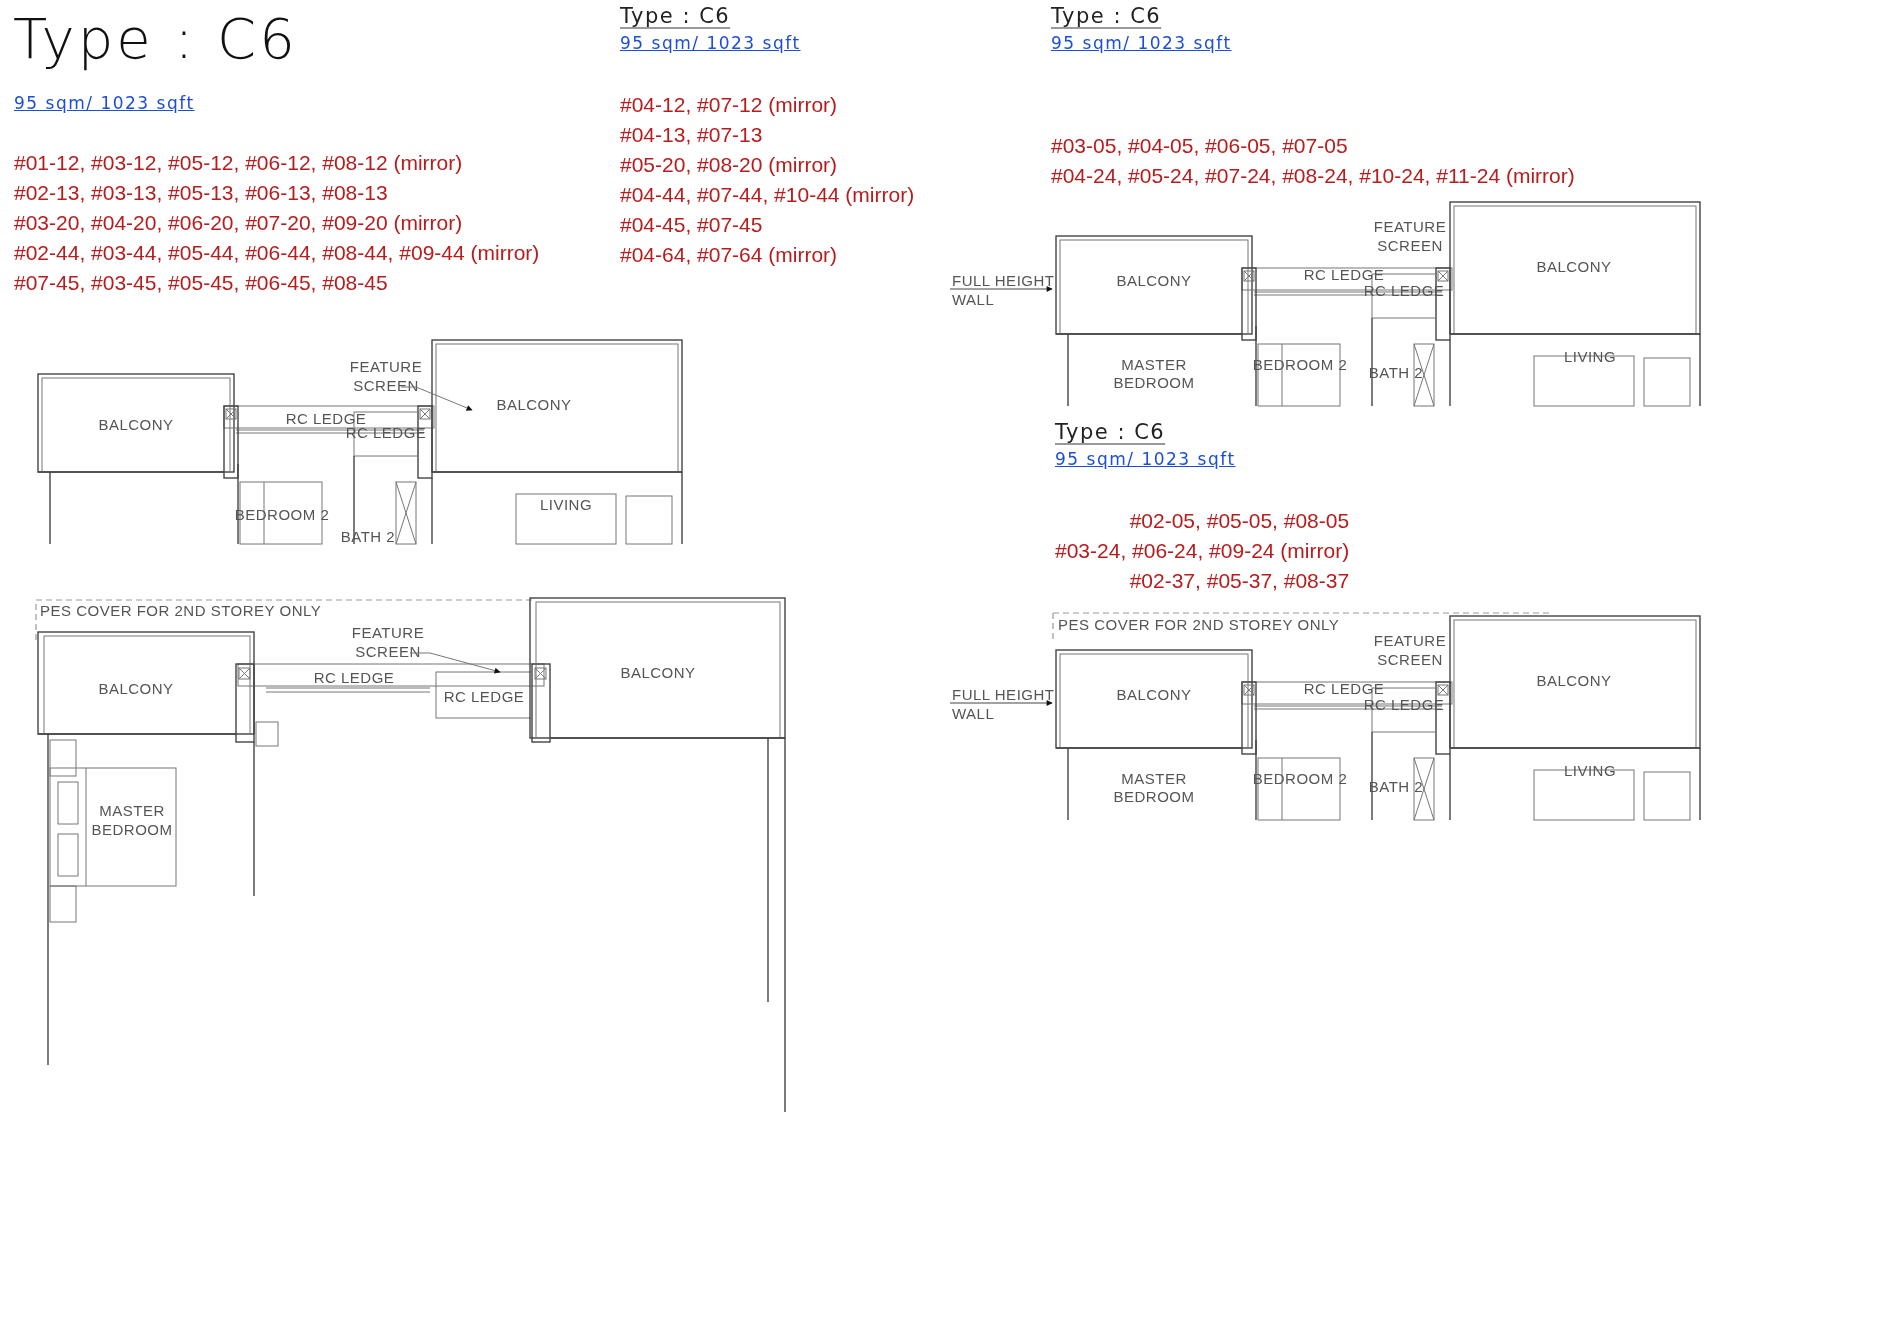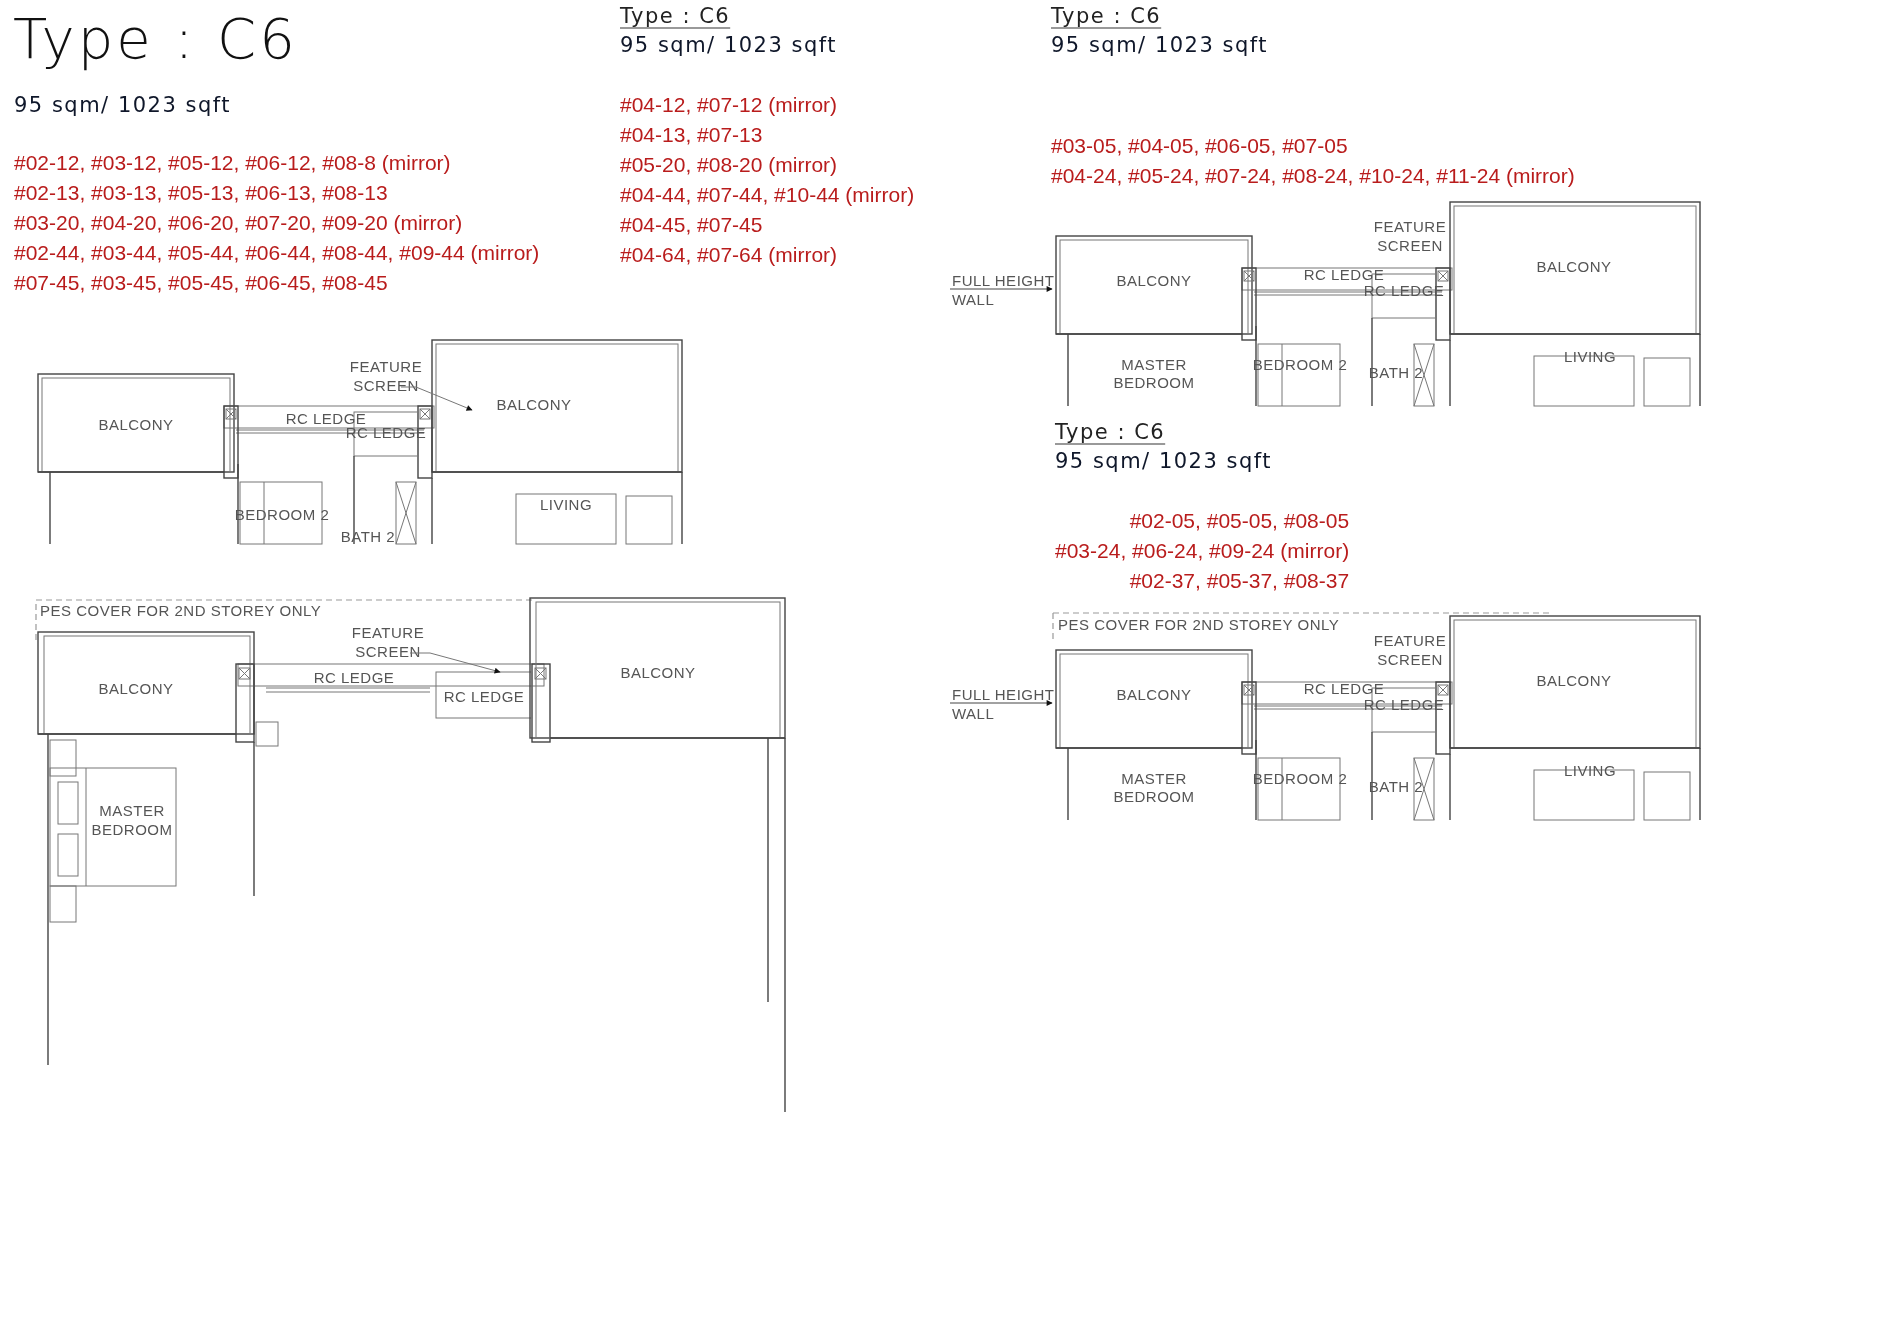--- a/index.html
+++ b/index.html
@@ -1,36 +1,36 @@
 <!DOCTYPE html>
 <html><head>
 <meta charset="utf-8">
 <style>
   html, body { margin:0; padding:0; background:#ffffff; }
   body { width:1893px; height:1329px; position:relative; overflow:hidden; font-family:"DejaVu Sans", sans-serif; color:#111; }
   .abs { position:absolute; }
   .h1 { font-size:56px; letter-spacing:3px; font-weight:300; color:#111; white-space:nowrap; }
-  .sub { font-size:21px; letter-spacing:1.5px; color:#0f172a; white-space:nowrap; }
+  .sub { font-size:17px; letter-spacing:1.5px; color:#1d4ed8; white-space:nowrap;text-decoration:underline; }
   .h2 { font-size:21px; letter-spacing:1.5px; color:#222; white-space:nowrap; text-decoration:underline; text-decoration-color:#999; text-underline-offset:4px; }
   .units { font-size:21px; line-height:30px; color:#b91c1c; white-space:nowrap; font-family:"Liberation Sans", sans-serif; }
   .units div { height:30px; }
   svg { position:absolute; left:0; top:0; }
   svg text { font-family:"Liberation Sans Narrow","Liberation Sans", sans-serif; fill:#555; }
   .lbl { font-size:15px; letter-spacing:0.5px; }
   .w { fill:none; stroke:#444; stroke-width:1.4; }
   .wt { fill:none; stroke:#777; stroke-width:1; }
   .dash { fill:none; stroke:#999; stroke-width:1.2; stroke-dasharray:6 4; }
 </style>
 </head>
 <body>
 
 <div class="abs h1" style="left:13px; top:6px;">Type : C6</div>
 <div class="abs sub" style="left:14px; top:93px;">95 sqm/ 1023 sqft</div>
 <div class="abs units" style="left:14px; top:148px;">
-  <div>#02-12, #03-12, #05-12, #06-12, #08-8 (mirror)</div>
+  <div>#01-12, #03-12, #05-12, #06-12, #08-12 (mirror)</div>
   <div>#02-13, #03-13, #05-13, #06-13, #08-13</div>
   <div>#03-20, #04-20, #06-20, #07-20, #09-20 (mirror)</div>
   <div>#02-44, #03-44, #05-44, #06-44, #08-44, #09-44 (mirror)</div>
   <div>#07-45, #03-45, #05-45, #06-45, #08-45</div>
 </div>
 
 <div class="abs h2" style="left:620px; top:4px;">Type : C6</div>
 <div class="abs sub" style="left:620px; top:33px;">95 sqm/ 1023 sqft</div>
 <div class="abs units" style="left:620px; top:90px;">
   <div>#04-12, #07-12 (mirror)</div>

